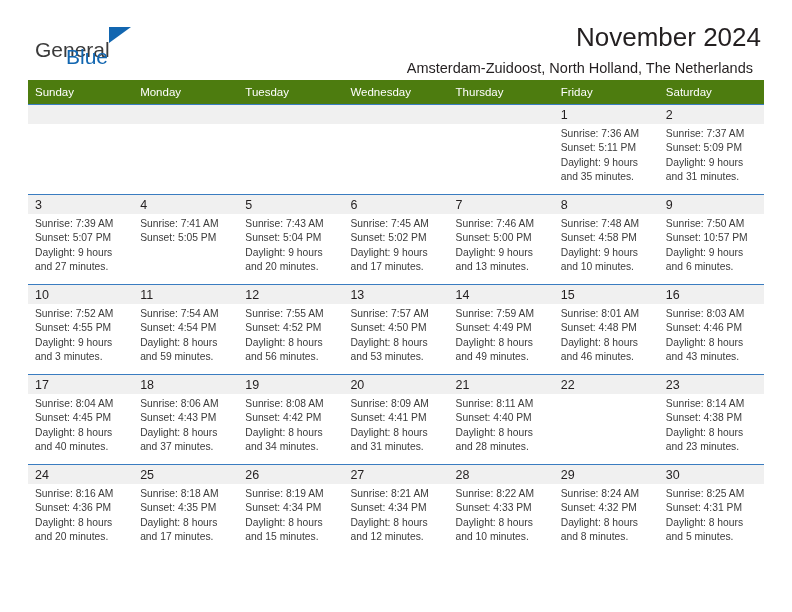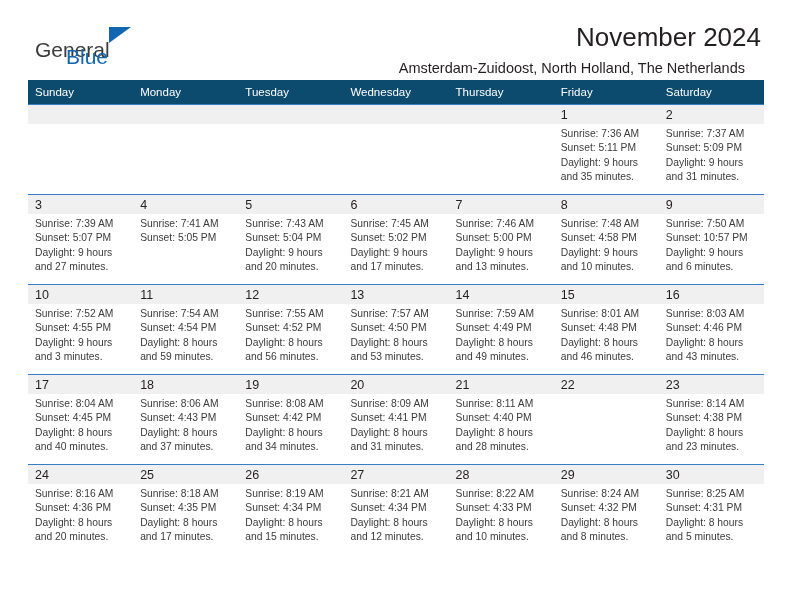--- a/index.html
+++ b/index.html
@@ -74,31 +74,31 @@
     font-size: 26px;
     font-weight: normal;
     color: #231f20;
     line-height: 30px;
     margin: 0;
   }
   .cal-subtitle {
     font-size: 14.5px;
     color: #231f20;
     line-height: 20px;
-    margin: 6px 16px 0 0;
+    margin: 6px 8px 0 0;
   }
 
   
   .calendar {
     margin-top: 8px;
     width: 736px;
   }
   .weekdays {
     display: flex;
-    background: #0c4a6e;
+    background: #4d7c0f;
   }
   .weekday {
     flex: 1 1 0;
     box-sizing: border-box;
     color: #ffffff;
     font-size: 11.5px;
     padding: 5px 0 5px 7px;
     line-height: 14px;
     white-space: nowrap;
   }

